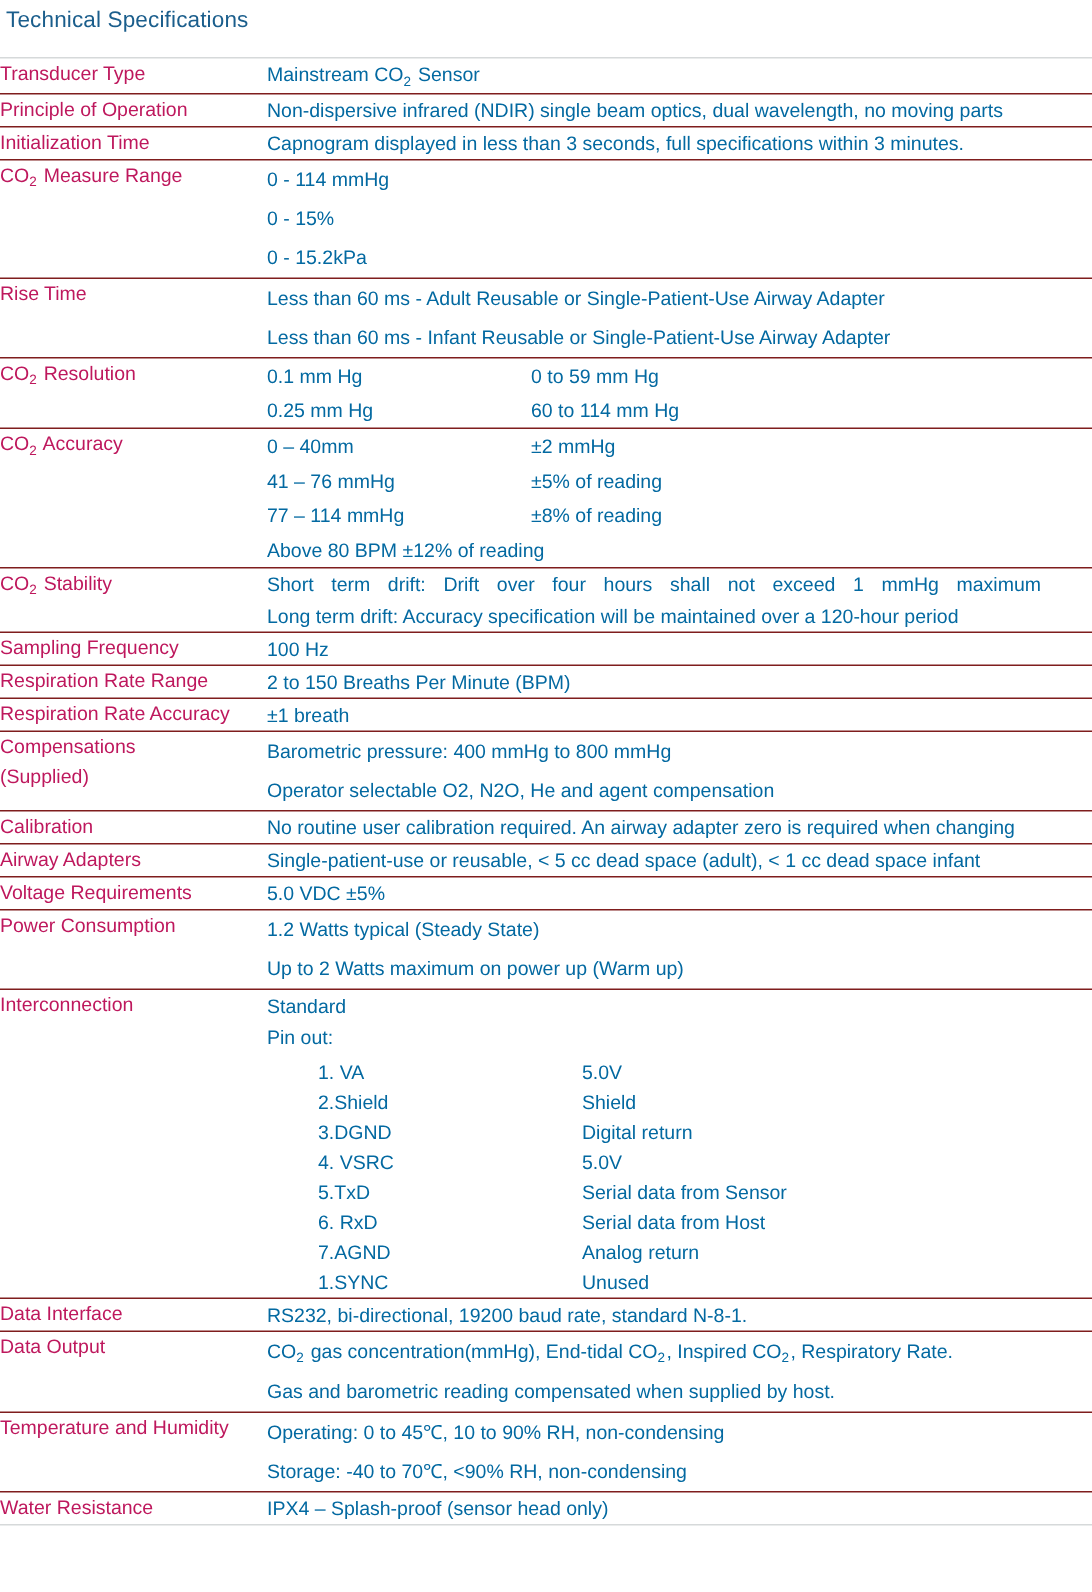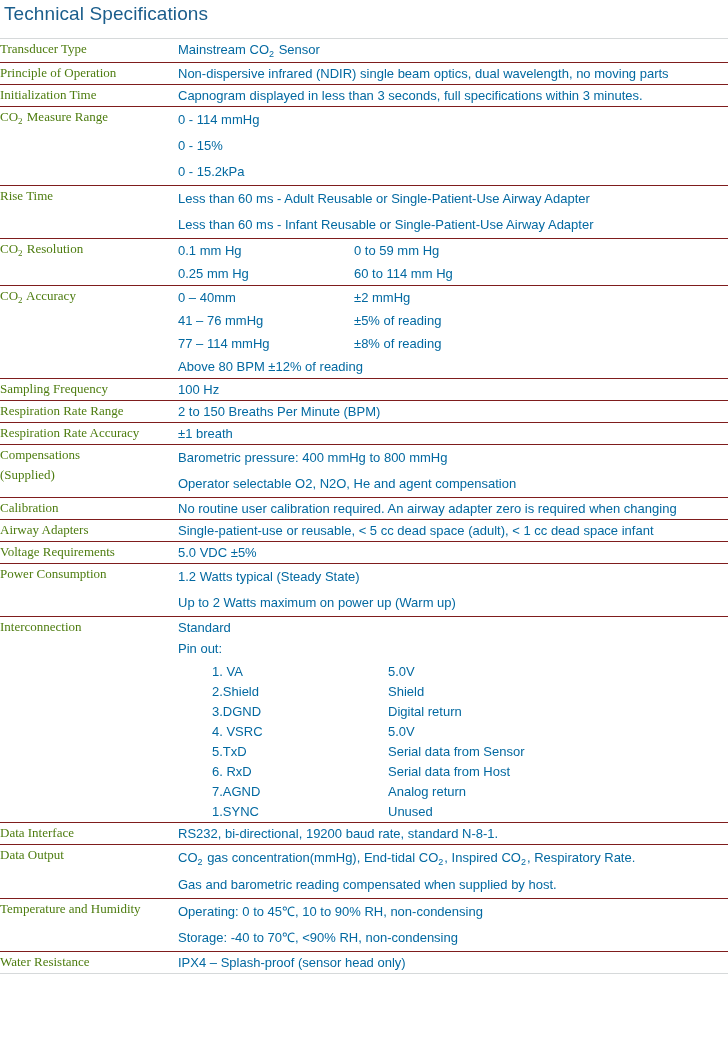--- a/index.html
+++ b/index.html
@@ -17,21 +17,21 @@
   #page {
     position: relative;
     width: 728px;
     height: 1061px;
     overflow: hidden;
     background: #ffffff;
   }
 
   
   .doc-title {
-    font-size: 19px;
+    font-size: 15px;
     line-height: 24px;
     color: #1b5e8c;
     font-weight: 400;
     letter-spacing: 0.1px;
     padding: 2px 0 0 4px;
     margin: 0;
     white-space: nowrap;
   }
 
   
@@ -51,25 +51,24 @@
   }
   .spec-row:first-child > td {
     border-top: 1px solid #d6d9da;
   }
   .spec-row.last-row > td {
     border-bottom: 1px solid #d6d9da;
   }
 
   .label-cell {
     padding: 5px 6px 6px 4px;
-    color: #4d7c0f;
+    color: #be185d;
     font-size: 13px;
     line-height: 20px;
     white-space: nowrap;
-    font-family: Liberation Serif, serif;
   }
   .label-cell .lbl-line { display: block; }
 
   .value-cell {
     padding: 5px 0 6px 0;
     color: #0369a1;
     font-size: 13px;
     line-height: 21px;
     overflow: hidden;
   }
@@ -188,20 +187,29 @@
         </tr>
         <tr class="spec-row">
           <td class="label-cell">
             <span class="lbl-line">CO<sub>2</sub> Accuracy</span>
           </td>
           <td class="value-cell">
             <span class="vpair tall"><span class="k">0 – 40mm</span><span class="v">±2 mmHg</span></span>
             <span class="vpair tall"><span class="k">41 – 76 mmHg</span><span class="v">±5% of reading</span></span>
             <span class="vpair tall"><span class="k">77 – 114 mmHg</span><span class="v">±8% of reading</span></span>
             <span class="vpair tall"><span class="k">Above 80 BPM ±12% of reading</span><span class="v"></span></span>
+          </td>
+        </tr>
+        <tr class="spec-row">
+          <td class="label-cell">
+            <span class="lbl-line">CO<sub>2</sub> Stability</span>
+          </td>
+          <td class="value-cell">
+            <span class="vline justified">Short term drift: Drift over four hours shall not exceed 1 mmHg maximum</span>
+            <span class="vline">Long term drift: Accuracy specification will be maintained over a 120-hour period</span>
           </td>
         </tr>
         <tr class="spec-row">
           <td class="label-cell">
             <span class="lbl-line">Sampling Frequency</span>
           </td>
           <td class="value-cell">
             <span class="vline">100 Hz</span>
           </td>
         </tr>

